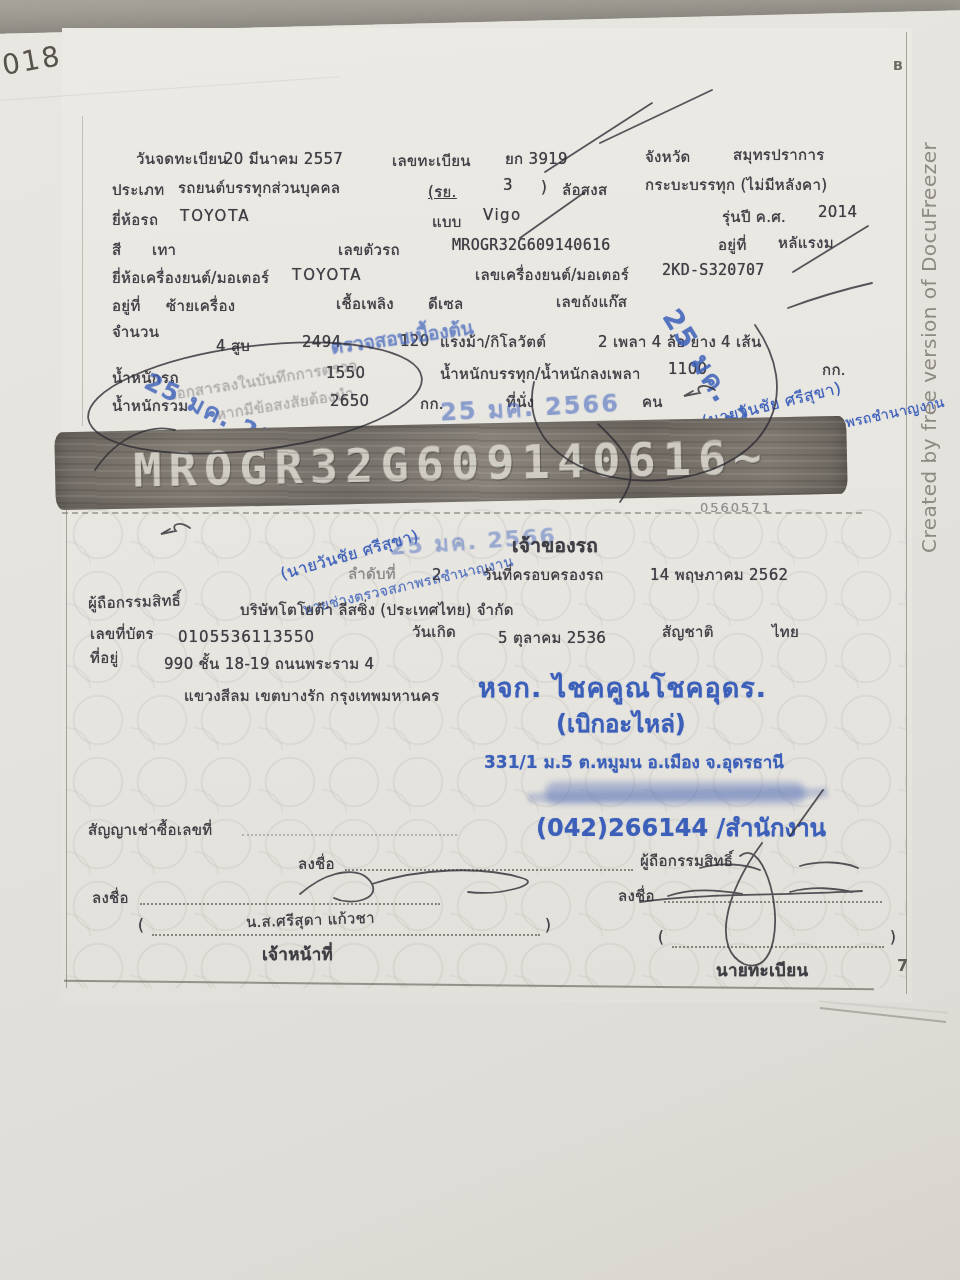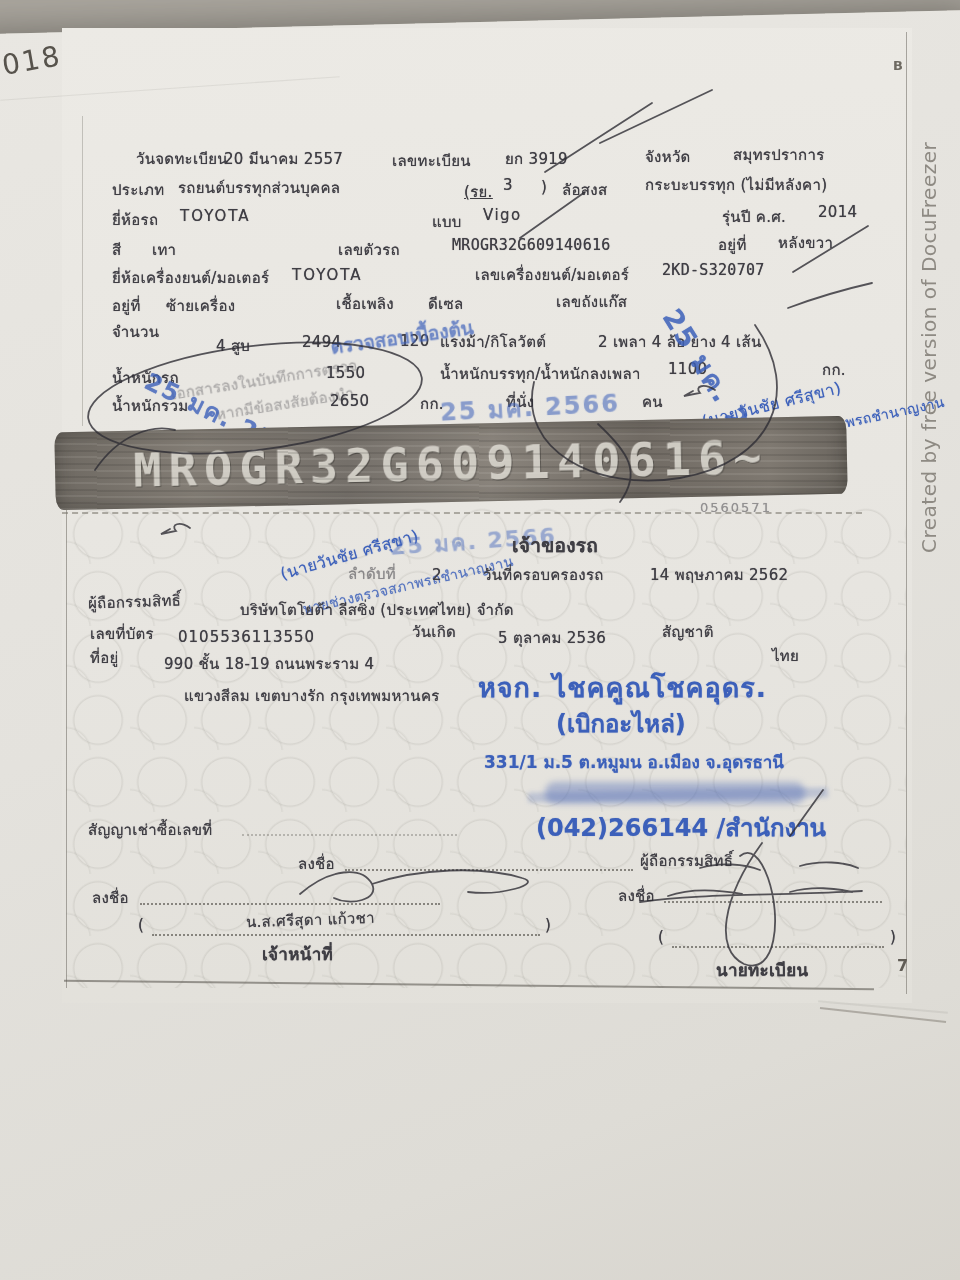--- a/index.html
+++ b/index.html
@@ -76,39 +76,39 @@
 
   <div class="tw" style="left:112px;top:147px;margin-left:24px;">วันจดทะเบียน</div>
   <div class="tw" style="left:224px;top:147px;">20 มีนาคม 2557</div>
   <div class="tw" style="left:392px;top:149px;">เลขทะเบียน</div>
   <div class="tw" style="left:505px;top:147px;">ยก 3919</div>
   <div class="tw" style="left:645px;top:145px;">จังหวัด</div>
   <div class="tw" style="left:733px;top:143px;">สมุทรปราการ</div>
 
   <div class="tw" style="left:112px;top:178px;">ประเภท</div>
   <div class="tw" style="left:178px;top:176px;">รถยนต์บรรทุกส่วนบุคคล</div>
-  <div class="tw" style="left:464px;top:180px;text-decoration:underline;">(รย.</div>
+  <div class="tw" style="left:428px;top:180px;text-decoration:underline;">(รย.</div>
   <div class="tw" style="left:503px;top:176px;">3</div>
   <div class="tw" style="left:541px;top:178px;">)</div>
   <div class="tw" style="left:562px;top:178px;">ลัอสงส</div>
   <div class="tw" style="left:645px;top:173px;">กระบะบรรทุก (ไม่มีหลังคา)</div>
 
   <div class="tw" style="left:112px;top:208px;">ยี่ห้อรถ</div>
   <div class="tw" style="left:180px;top:207px;letter-spacing:2px;">TOYOTA</div>
   <div class="tw" style="left:432px;top:210px;">แบบ</div>
   <div class="tw" style="left:483px;top:206px;letter-spacing:1.5px;">Vigo</div>
   <div class="tw" style="left:722px;top:205px;">รุ่นปี ค.ศ.</div>
   <div class="tw" style="left:818px;top:203px;">2014</div>
 
   <div class="tw" style="left:112px;top:238px;">สี</div>
   <div class="tw" style="left:152px;top:238px;text-align:right;">เทา</div>
   <div class="tw" style="left:338px;top:238px;">เลขตัวรถ</div>
   <div class="tw" style="left:452px;top:236px;font-family:'DejaVu Sans Mono',monospace;">MROGR32G609140616</div>
   <div class="tw" style="left:718px;top:233px;">อยู่ที่</div>
-  <div class="tw" style="left:778px;top:231px;">หลังขวา</div>
+  <div class="tw" style="left:778px;top:231px;">หลัแรงม</div>
 
   <div class="tw" style="left:112px;top:266px;">ยี่ห้อเครื่องยนต์/มอเตอร์</div>
   <div class="tw" style="left:292px;top:266px;letter-spacing:2px;">TOYOTA</div>
   <div class="tw" style="left:475px;top:263px;">เลขเครื่องยนต์/มอเตอร์</div>
   <div class="tw" style="left:662px;top:261px;font-family:'DejaVu Sans Mono',monospace;">2KD-S320707</div>
 
   <div class="tw" style="left:112px;top:294px;">อยู่ที่</div>
   <div class="tw" style="left:166px;top:294px;">ซ้ายเครื่อง</div>
   <div class="tw" style="left:336px;top:292px;">เชื้อเพลิง</div>
   <div class="tw" style="left:428px;top:292px;">ดีเซล</div>
@@ -163,21 +163,21 @@
   <div class="tw" style="left:650px;top:563px;">14 พฤษภาคม 2562</div>
 
   <div class="tw" style="left:88px;top:590px;transform:rotate(-2deg);">ผู้ถือกรรมสิทธิ์</div>
   <div class="tw" style="left:240px;top:598px;">บริษัทโตโยต้า ลีสซิ่ง (ประเทศไทย) จำกัด</div>
 
   <div class="tw" style="left:90px;top:622px;">เลขที่บัตร</div>
   <div class="tw" style="left:178px;top:628px;letter-spacing:1px;">0105536113550</div>
   <div class="tw" style="left:412px;top:620px;">วันเกิด</div>
   <div class="tw" style="left:498px;top:626px;">5 ตุลาคม 2536</div>
   <div class="tw" style="left:662px;top:620px;">สัญชาติ</div>
-  <div class="tw" style="left:772px;top:644px;">ไทย</div>
+  <div class="tw" style="left:772px;top:620px;">ไทย</div>
 
   <div class="tw" style="left:90px;top:646px;">ที่อยู่</div>
   <div class="tw" style="left:164px;top:652px;">990 ชั้น 18-19 ถนนพระราม 4</div>
   <div class="tw" style="left:184px;top:684px;">แขวงสีลม เขตบางรัก กรุงเทพมหานคร</div>
 
   <div class="blue" style="left:478px;top:666px;font-size:27px;font-weight:bold;letter-spacing:1px;filter:blur(.3px);">หจก. ไชคคูณโชคอุดร.</div>
   <div class="blue" style="left:556px;top:704px;font-size:24px;font-weight:bold;">(เบิกอะไหล่)</div>
   <div class="blue" style="left:484px;top:748px;font-size:17px;font-weight:bold;">331/1 ม.5 ต.หมูมน อ.เมือง จ.อุดรธานี</div>
   <div id="smudge"></div>
   <div id="smudge2"></div>

